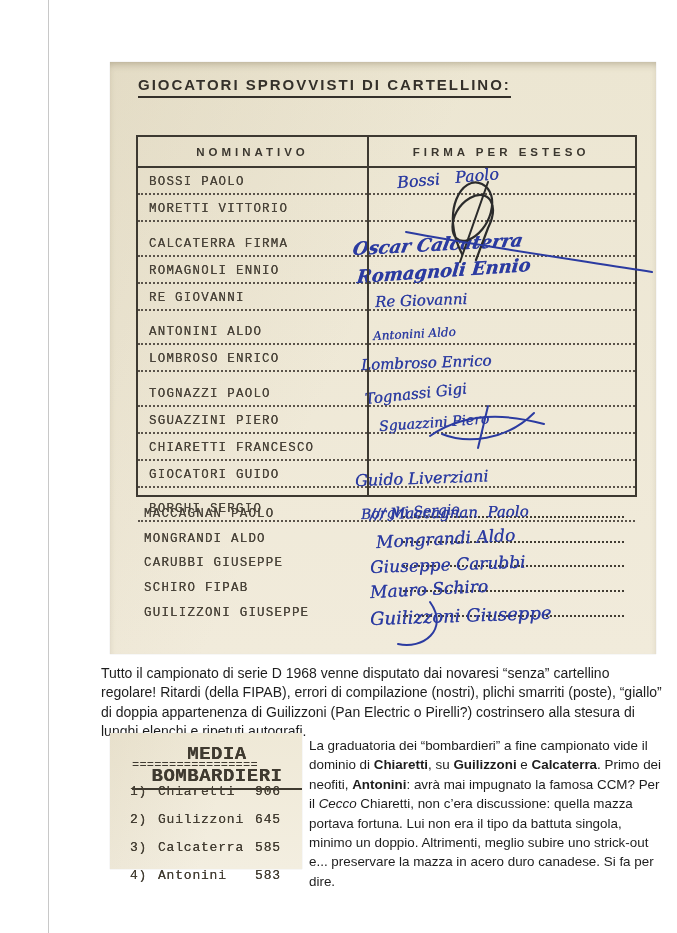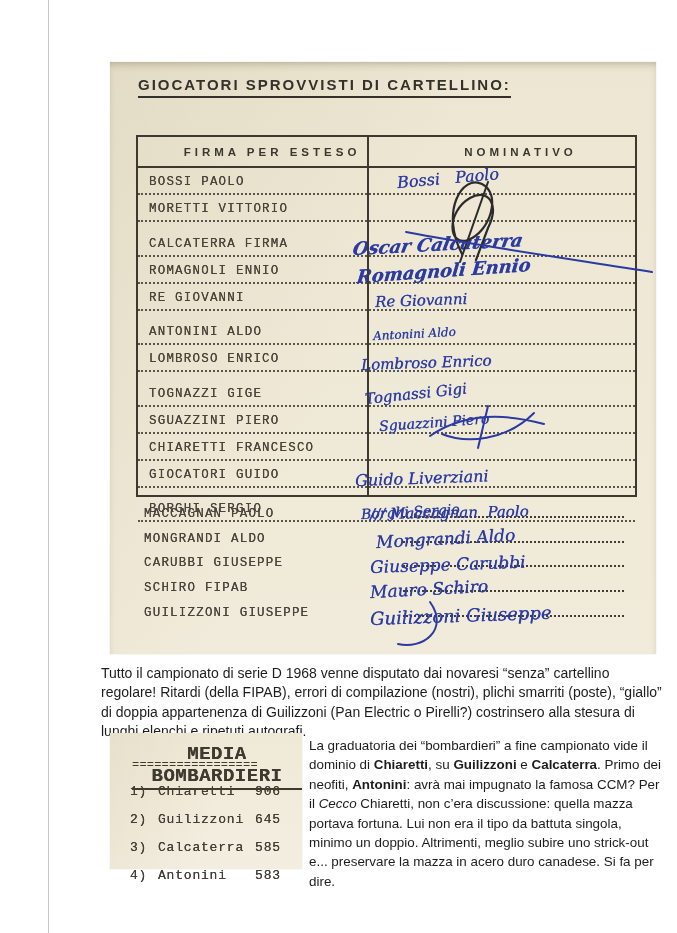--- a/index.html
+++ b/index.html
@@ -84,22 +84,22 @@
 
 <div class="page">
   <div class="edge edge-l"></div>
   <div class="edge edge-r"></div>
 
   <div class="scan1">
     <div class="doc-title">GIOCATORI SPROVVISTI DI CARTELLINO:</div>
 
     <div class="rtable">
       <div class="thead">
+        <div class="th th1">NOMINATIVO</div>
         <div class="th th2">FIRMA PER ESTESO</div>
-        <div class="th th1">NOMINATIVO</div>
       </div>
 
       <div class="trow">
         <div class="tname">
             <span class="mono">BOSSI PAOLO</span>
           </div>
         <div class="sigcell">
             <span class="sig s1">Bossi   Paolo</span>
           </div>
       </div>
@@ -146,21 +146,21 @@
       <div class="trow">
         <div class="tname">
             <span class="mono">LOMBROSO ENRICO</span>
           </div>
         <div class="sigcell">
             <span class="sig s7">Lombroso Enrico</span>
           </div>
       </div>
       <div class="trow gap">
         <div class="tname">
-            <span class="mono">TOGNAZZI GIGE</span>
+            <span class="mono">TOGNAZZI PAOLO</span>
           </div>
         <div class="sigcell">
             <span class="sig s8">Tognassi Gigi</span>
           </div>
       </div>
       <div class="trow">
         <div class="tname">
             <span class="mono">SGUAZZINI PIERO</span>
           </div>
         <div class="sigcell">

